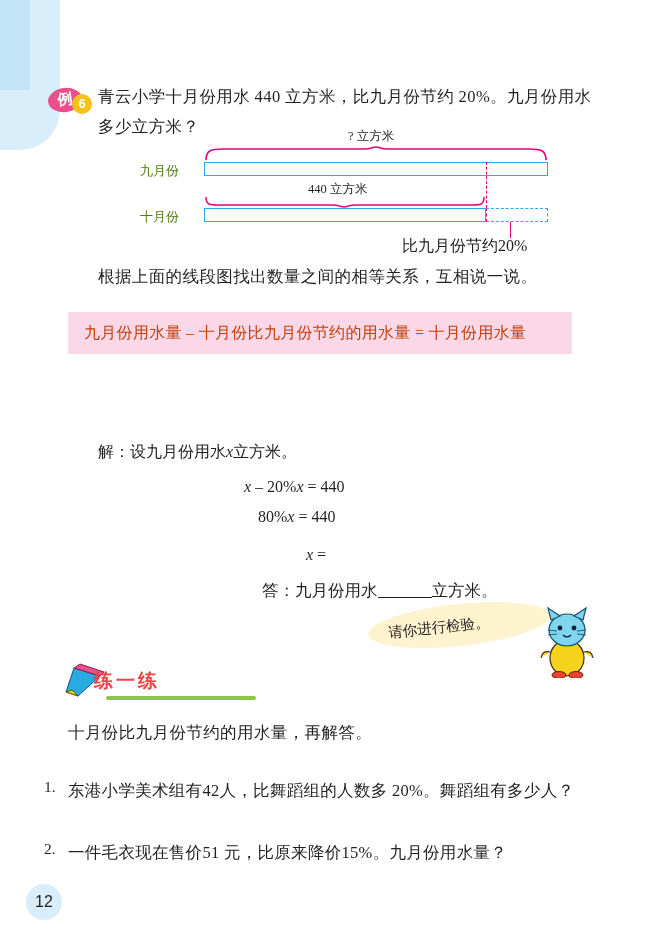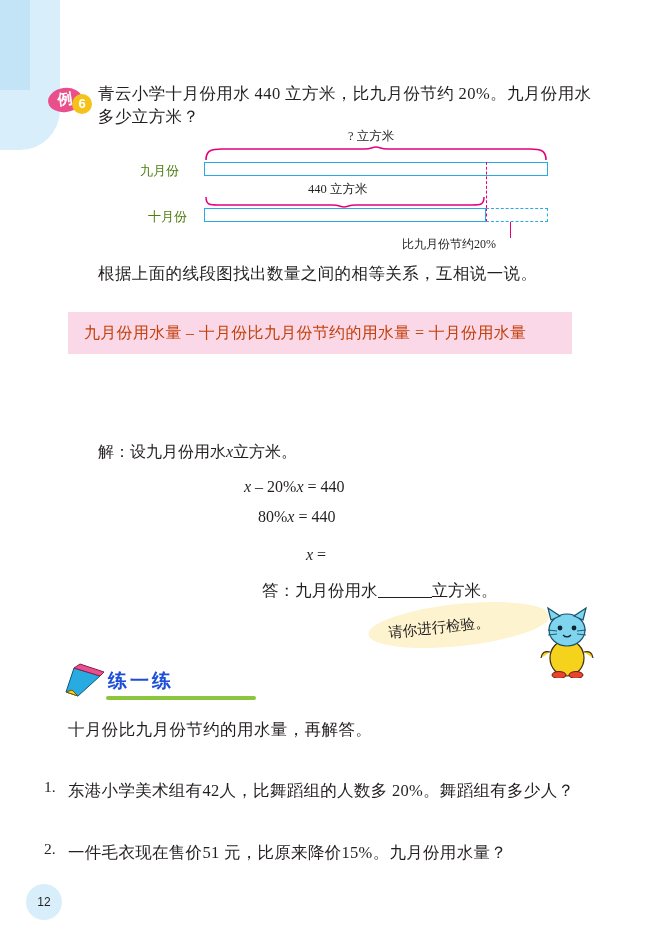--- a/index.html
+++ b/index.html
@@ -78,21 +78,21 @@
     font-size: 13px;
     font-weight: bold;
     text-align: center;
     line-height: 20px;
     font-family: "Liberation Sans", sans-serif;
   }
 
   .para {
     position: absolute;
     font-size: 16.5px;
-    line-height: 23px;
+    line-height: 30px;
     letter-spacing: 0.4px;
   }
   .ex-text {
     left: 98px;
     top: 82px;
     width: 500px;
   }
 
   
   .diagram {
@@ -134,21 +134,21 @@
   .qmark {
     position: absolute;
     font-size: 12.5px;
   }
   .mid-label {
     position: absolute;
     font-size: 12.5px;
   }
   .note-label {
     position: absolute;
-    font-size: 12px;
+    font-size: 16px;
   }
   .leader {
     position: absolute;
     border-left: 1px solid #e6007e;
   }
 
   
   .relation-box {
     position: absolute;
     left: 68px;
@@ -201,26 +201,26 @@
   
   .practice {
     position: absolute;
     left: 62px;
     top: 658px;
     width: 220px;
     height: 46px;
   }
   .practice-title {
     position: absolute;
-    left: 46px;
+    left: 32px;
     top: 10px;
     font-size: 19px;
     font-weight: bold;
     letter-spacing: 3px;
-    color: #1d4ed8;
+    color: #ef4444;
   }
   .practice-underline {
     position: absolute;
     left: 44px;
     top: 38px;
     width: 150px;
     height: 4px;
     background: #8cc63f;
     border-radius: 2px;
   }
@@ -249,21 +249,21 @@
     border-radius: 50%;
   }
   .page-num {
     position: absolute;
     left: 26px;
     top: 884px;
     width: 36px;
     height: 36px;
     line-height: 36px;
     text-align: center;
-    font-size: 12px;
+    font-size: 16px;
     color: #231f20;
     font-family: "Liberation Sans", sans-serif;
   }
   .blank-line {
     display: inline-block;
     width: 54px;
     border-bottom: 1px solid #231f20;
     height: 14px;
     vertical-align: -2px;
   }
@@ -294,21 +294,21 @@
 
     <div class="dg-label" style="left:0px; top:34px;">九月份</div>
     <div class="bar" style="left:64px; top:34px; width:344px;"></div>
 
     <div class="mid-label" style="left:168px; top:53px;">440 立方米</div>
 
     <svg style="position:absolute; left:64px; top:68px;" width="282" height="12" viewBox="0 0 282 12">
       <path d="M2,1 C2,9 6,9 14,9 L128,9 C136,9 136,11 140,11 C144,11 144,9 152,9 L268,9 C276,9 280,9 280,1" fill="none" stroke="#e6007e" stroke-width="1.5"></path>
     </svg>
 
-    <div class="dg-label" style="left:8px; top:80px;">十月份</div>
+    <div class="dg-label" style="left:0px; top:80px;">十月份</div>
     <div class="bar" style="left:64px; top:80px; width:282px;"></div>
     <div class="bar-dashed-part" style="left:346px; top:80px; width:62px;"></div>
 
     <div class="divider" style="left:346px; top:34px; height:46px;"></div>
 
     <div class="leader" style="left:370px; top:94px; height:16px;"></div>
     <div class="note-label" style="left:262px; top:108px;">比九月份节约20%</div>
   </div>
 
   <div class="para" style="left:98px; top:262px; width:480px;">根据上面的线段图找出数量之间的相等关系，互相说一说。</div>

